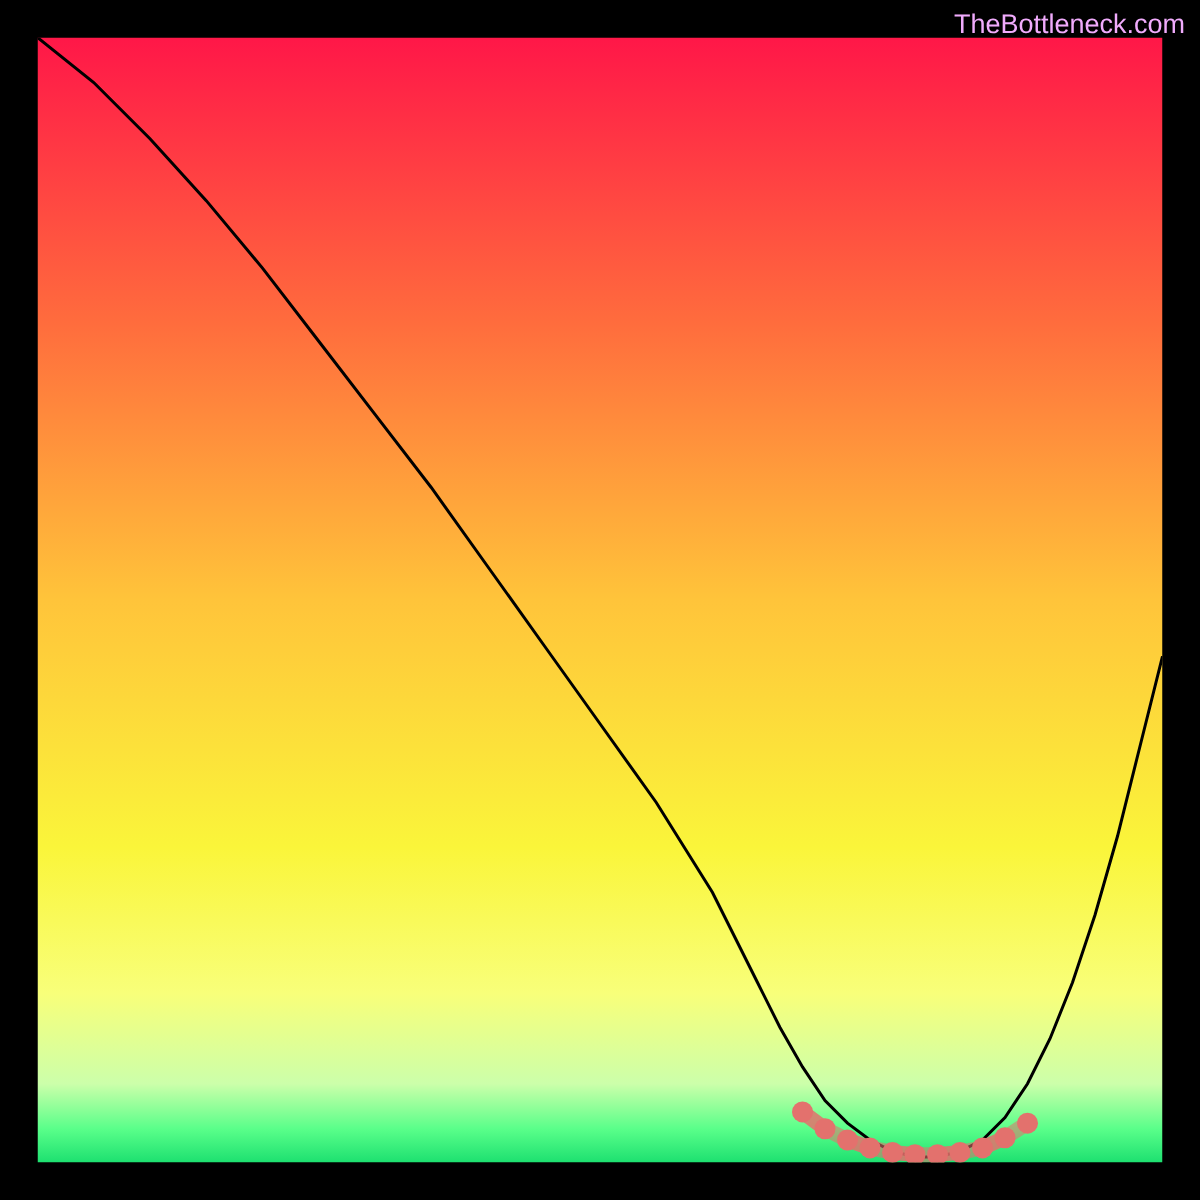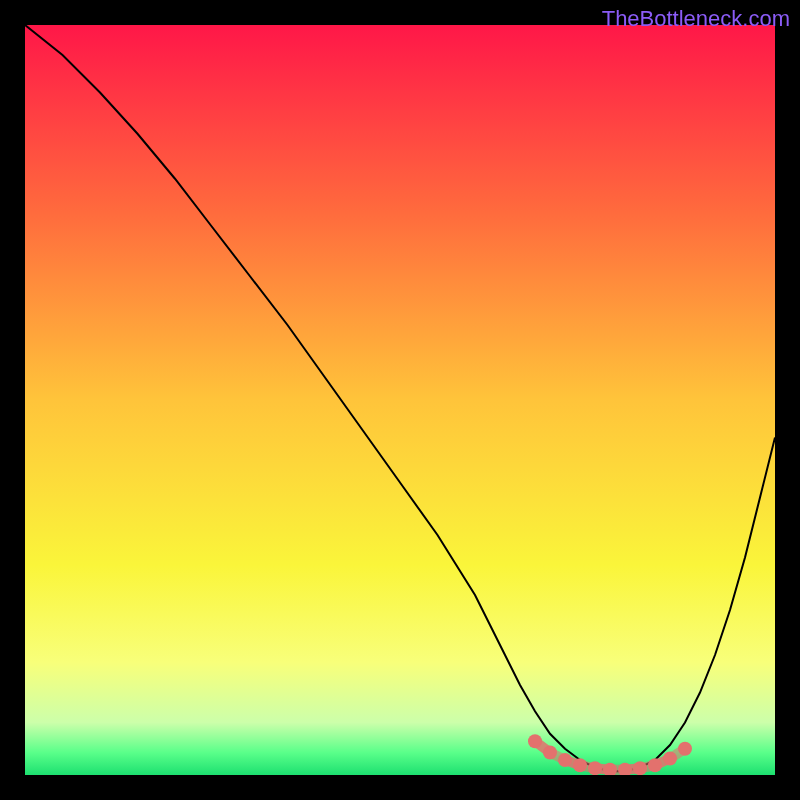--- a/index.html
+++ b/index.html
@@ -1,17 +1,17 @@
 <!DOCTYPE html>
 <html><head>
 <meta charset="utf-8">
 <style>
   * { margin: 0; padding: 0; box-sizing: border-box; }
   body { width: 800px; height: 800px; background: #000; position: relative; font-family: Arial, sans-serif; }
-  .watermark { position: absolute; top: 6px; right: 10px; color: #8b5cf6; font-size: 22px; font-weight: 500; z-index: 10; }
+  .watermark { position: absolute; top: 6px; right: 10px; color: #f0abfc; font-size: 18px; font-weight: 500; z-index: 10; }
   .plot-area { position: absolute; left: 25px; top: 25px; width: 750px; height: 750px; }
   .plot-area svg { width: 100%; height: 100%; display: block; }
 </style>
 </head>
 <body>
 
 <div class="watermark">TheBottleneck.com</div>
 
 <div class="plot-area">
   <svg viewBox="0 0 750 750" preserveAspectRatio="none">

